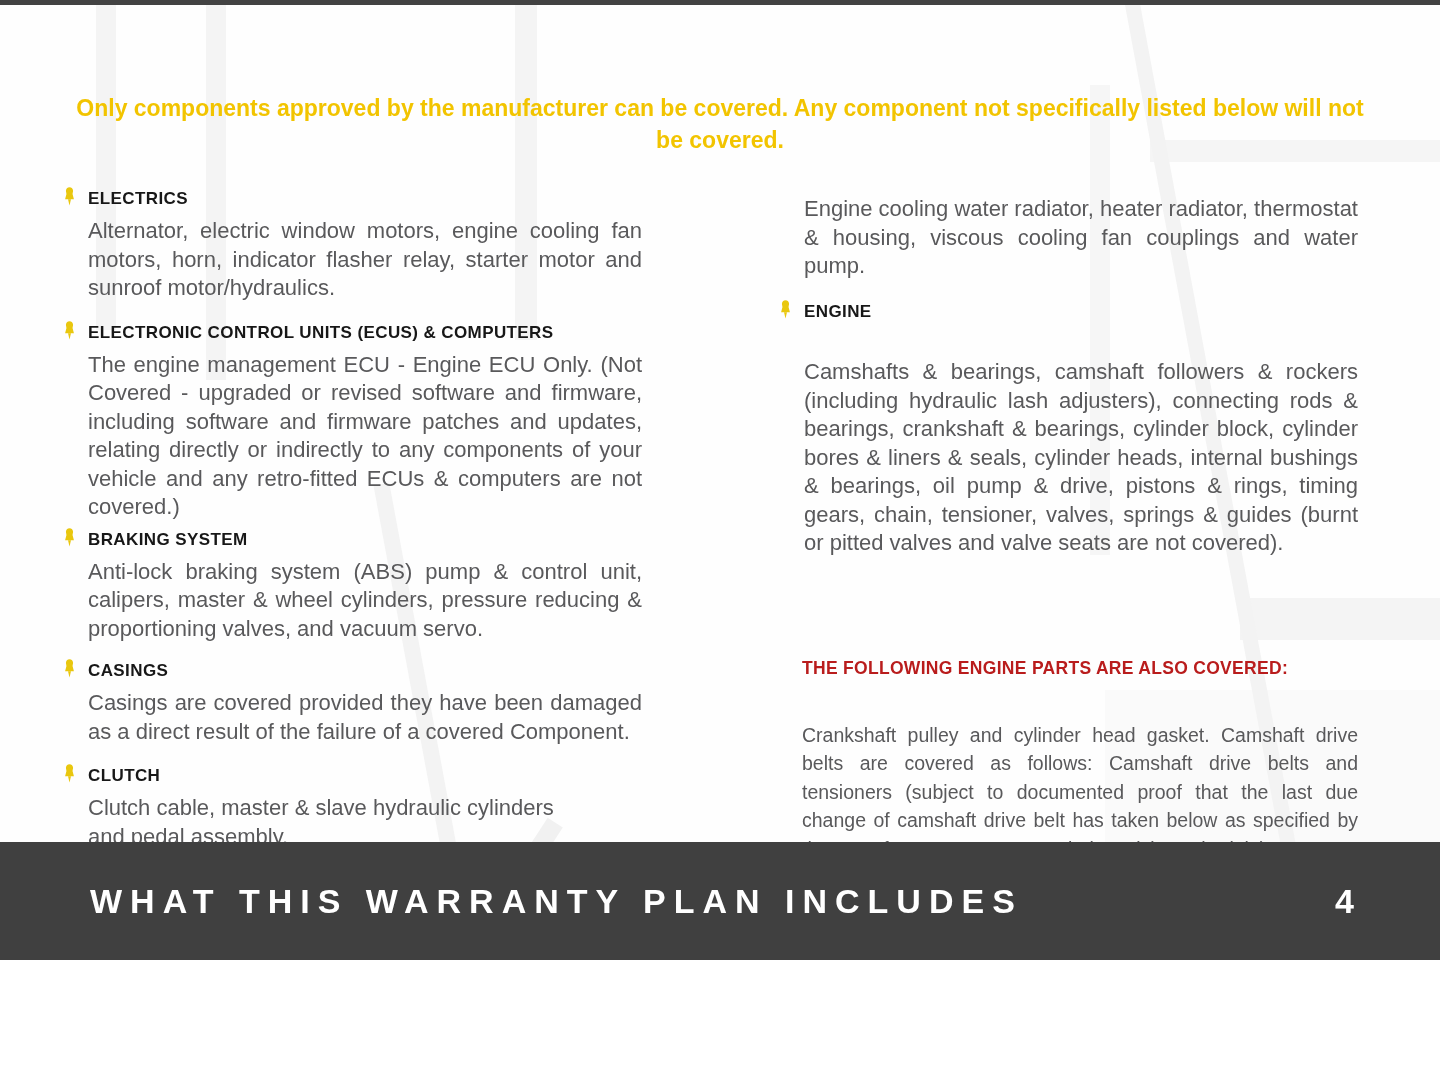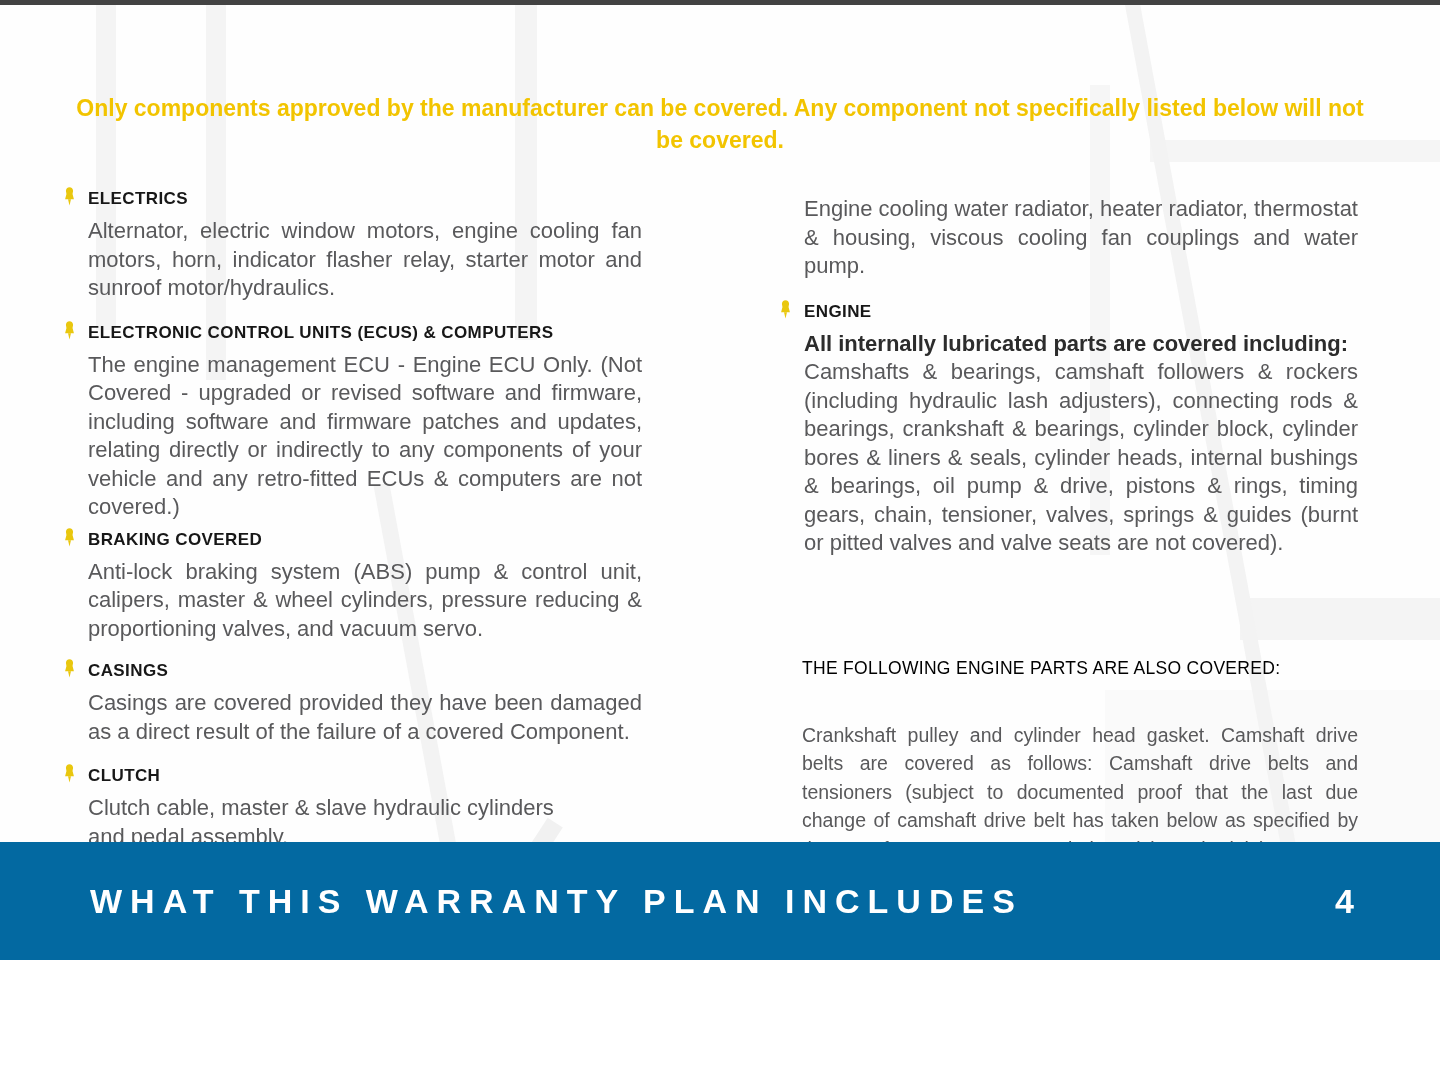--- a/index.html
+++ b/index.html
@@ -44,29 +44,29 @@
     margin:8px 0 0 26px; font-size:22px; line-height:28.5px;
     color:#59595B; text-align:justify;
   }
   .sec-lead { font-weight:bold; color:#2c2c2c; }
 
   .mb-s1 { margin-bottom:18px; } .mb-s2 { margin-bottom:6px; }
   .mb-s3 { margin-bottom:16px; } .mb-s4 { margin-bottom:18px; }
   .mb-r1 { margin-bottom:19px; }
 
   .extra-block { margin:100px 0 0 24px; }
-  .extra-heading { font-size:17.5px; font-weight:normal; color:#000000; letter-spacing:0.3px; }
+  .extra-heading { font-size:17.5px; font-weight:bold; color:#b91c1c; letter-spacing:0.3px; }
   .extra-body {
     margin-top:42px; font-size:19.5px; line-height:28.5px;
     color:#59595B; text-align:justify;
   }
 
   .footer {
     position:absolute; z-index:3; left:0; bottom:0; width:100%; height:118px;
-    background:#0369a1; display:flex; align-items:center;
+    background:#404040; display:flex; align-items:center;
     justify-content:space-between; box-sizing:border-box; padding:0 86px 0 90px;
   }
   .footer-title {
     color:#fff; font-size:34px; font-weight:bold; letter-spacing:8px; white-space:nowrap;
   }
   .footer-page { color:#fff; font-size:34px; font-weight:bold; }
 </style>
 </head>
 <body>
 
@@ -109,21 +109,21 @@
       </div>
       <p class="sec-body">The engine management ECU - Engine ECU Only.  (Not Covered - upgraded or revised software and firmware, including software and firmware patches and updates, relating directly or indirectly to any components of your vehicle and any retro-fitted ECUs &amp; computers are not covered.)</p>
     </div>
 
     <div class="section mb-s3">
       <div class="sec-head">
         <svg class="pin" viewBox="0 0 16 22">
           <path d="M8 1 C10.3 1 11.8 2.6 11.8 4.8 C11.8 6.2 11.2 7.3 11.3 8.7 L12.7 14 H3.3 L4.7 8.7 C4.8 7.3 4.2 6.2 4.2 4.8 C4.2 2.6 5.7 1 8 1 Z" fill="#E9C70E"></path>
           <path d="M6.4 14 L8 20.6 L9.6 14 Z" fill="#E9C70E"></path>
         </svg>
-        <span class="sec-title">BRAKING COVERED</span>
+        <span class="sec-title">BRAKING SYSTEM</span>
       </div>
       <p class="sec-body">Anti-lock braking system (ABS) pump &amp; control unit, calipers, master &amp; wheel cylinders, pressure reducing &amp; proportioning valves, and vacuum servo.</p>
     </div>
 
     <div class="section mb-s4">
       <div class="sec-head">
         <svg class="pin" viewBox="0 0 16 22">
           <path d="M8 1 C10.3 1 11.8 2.6 11.8 4.8 C11.8 6.2 11.2 7.3 11.3 8.7 L12.7 14 H3.3 L4.7 8.7 C4.8 7.3 4.2 6.2 4.2 4.8 C4.2 2.6 5.7 1 8 1 Z" fill="#E9C70E"></path>
           <path d="M6.4 14 L8 20.6 L9.6 14 Z" fill="#E9C70E"></path>
         </svg>
@@ -152,21 +152,21 @@
     </div>
 
     <div class="section">
       <div class="sec-head">
         <svg class="pin" viewBox="0 0 16 22">
           <path d="M8 1 C10.3 1 11.8 2.6 11.8 4.8 C11.8 6.2 11.2 7.3 11.3 8.7 L12.7 14 H3.3 L4.7 8.7 C4.8 7.3 4.2 6.2 4.2 4.8 C4.2 2.6 5.7 1 8 1 Z" fill="#E9C70E"></path>
           <path d="M6.4 14 L8 20.6 L9.6 14 Z" fill="#E9C70E"></path>
         </svg>
         <span class="sec-title">ENGINE</span>
       </div>
-      <p class="sec-body"><span class="sec-lead">All internally lubricated parts are covered including:</span><br>
+      <p class="sec-body"><br>
       <span>Camshafts &amp; bearings, camshaft followers &amp; rockers (including hydraulic lash adjusters), connecting rods &amp; bearings, crankshaft &amp; bearings, cylinder block, cylinder bores &amp; liners &amp; seals, cylinder heads, internal bushings &amp; bearings, oil pump &amp; drive, pistons &amp; rings, timing gears, chain, tensioner, valves, springs &amp; guides (burnt or pitted valves and valve seats are not covered).</span></p>
     </div>
 
     <div class="extra-block">
       <div class="extra-heading">THE FOLLOWING ENGINE PARTS ARE ALSO COVERED:</div>
       <p class="extra-body">Crankshaft pulley and cylinder head gasket. Camshaft drive belts are covered as follows: Camshaft drive belts and tensioners (subject to documented proof that the last due change of camshaft drive belt has taken below as specified by the manufacturer’s recommended servicing schedule).</p>
     </div>
 
   </div>
 

